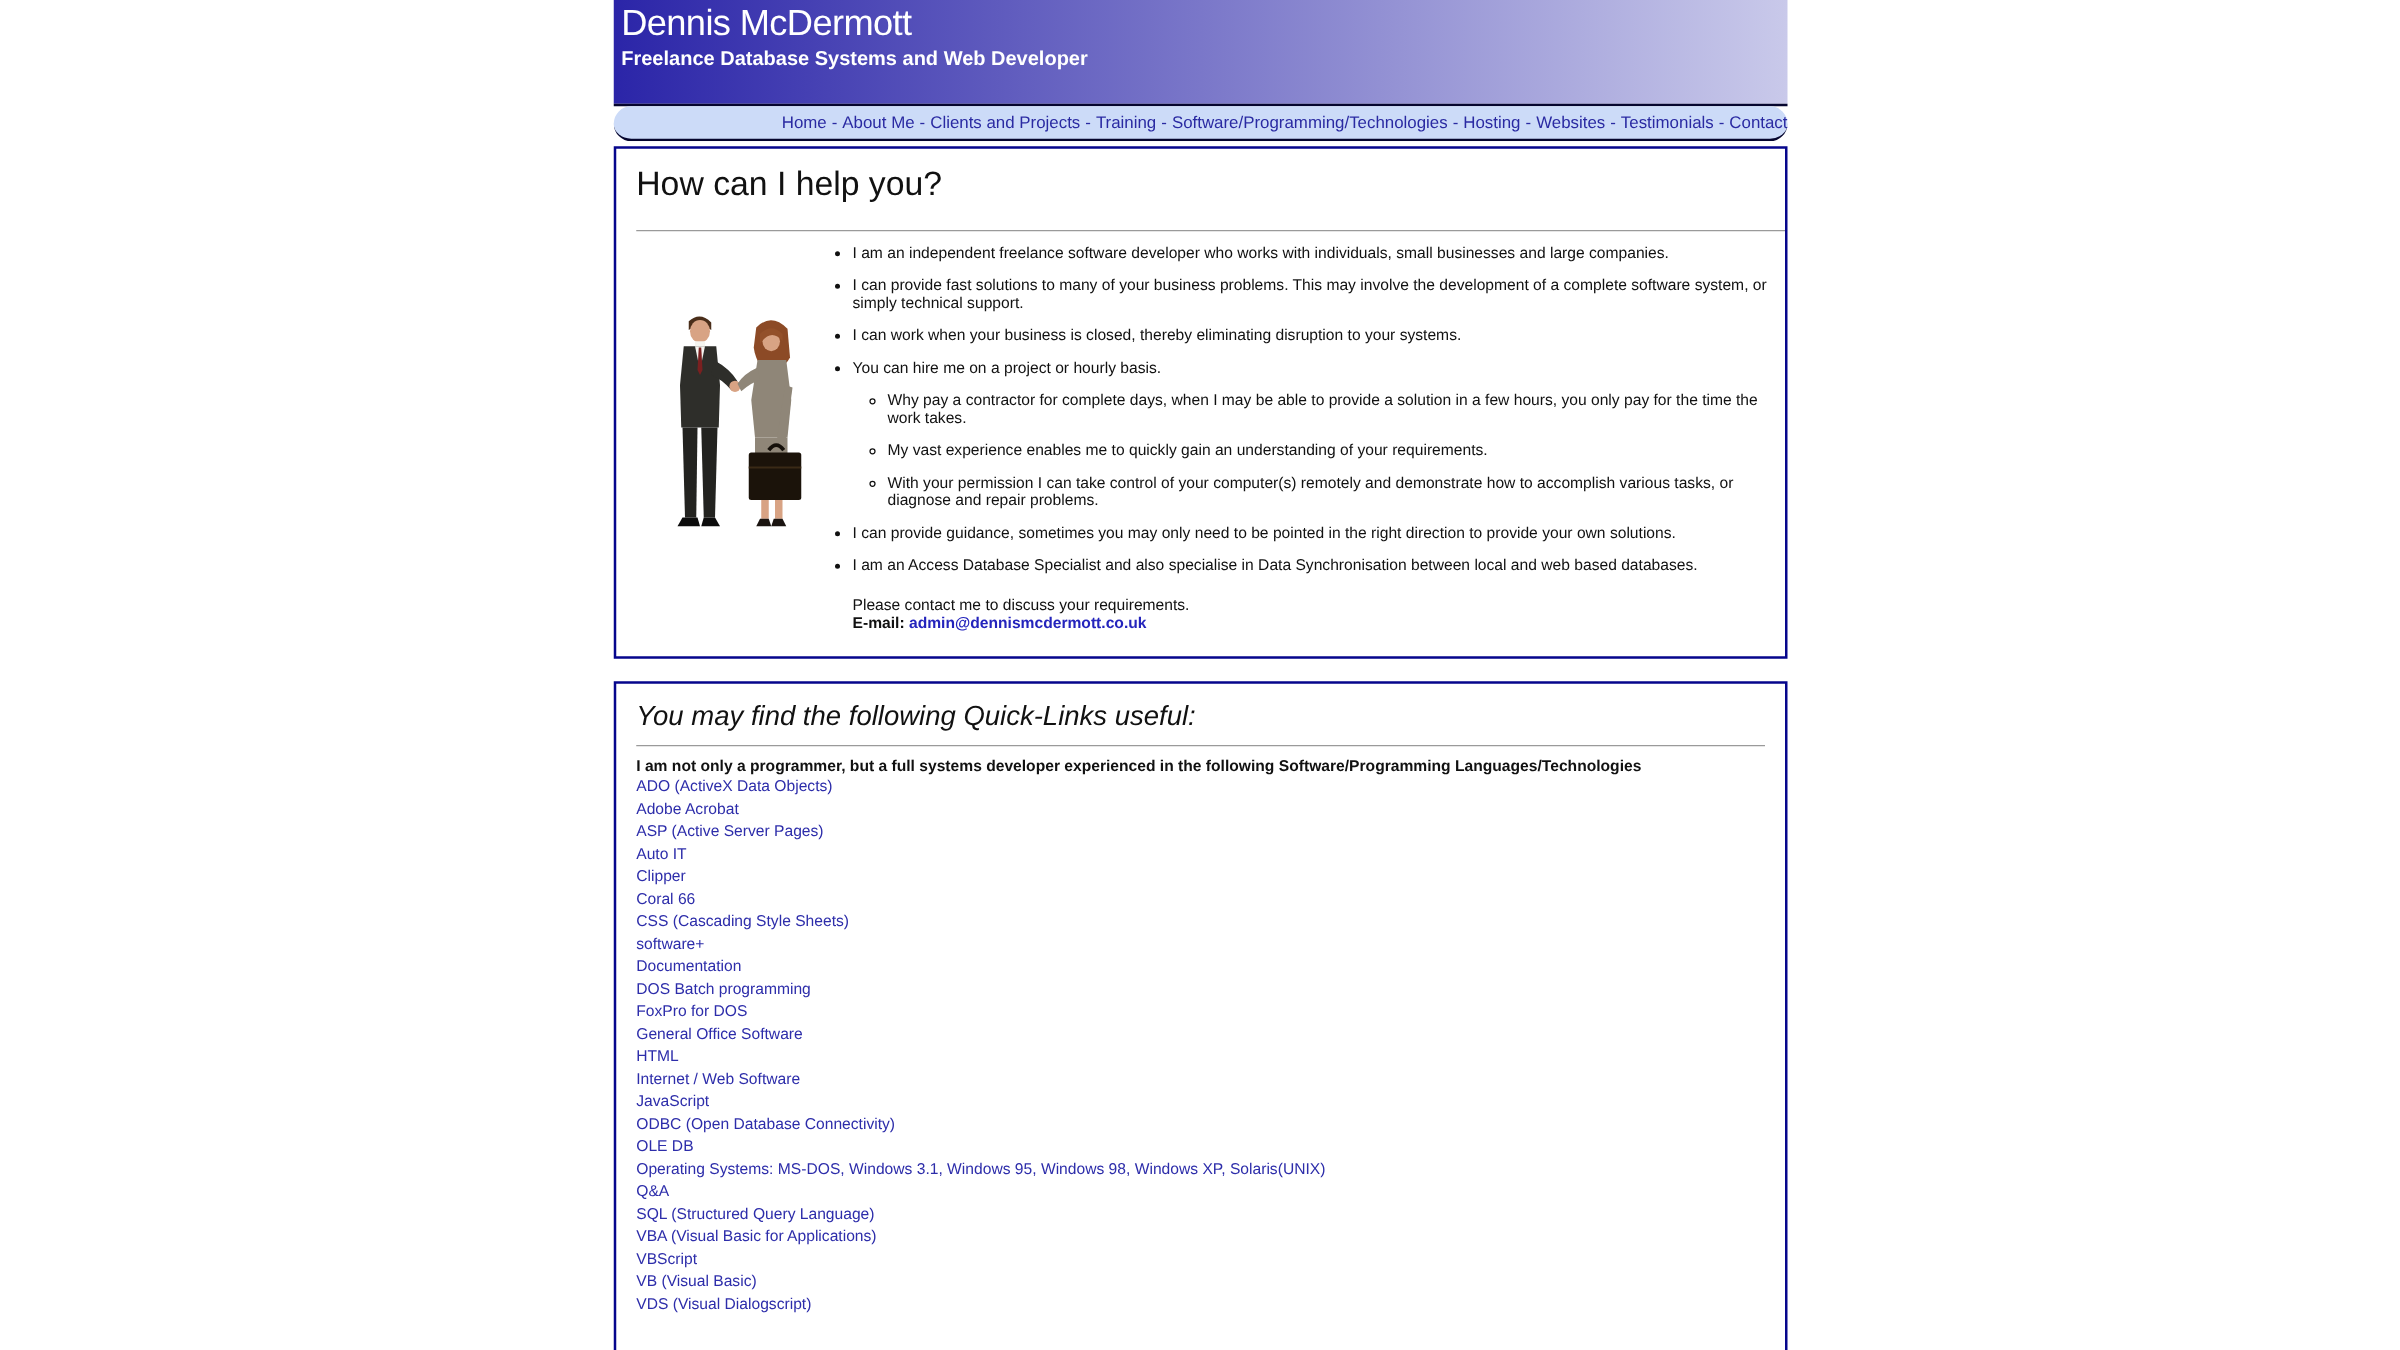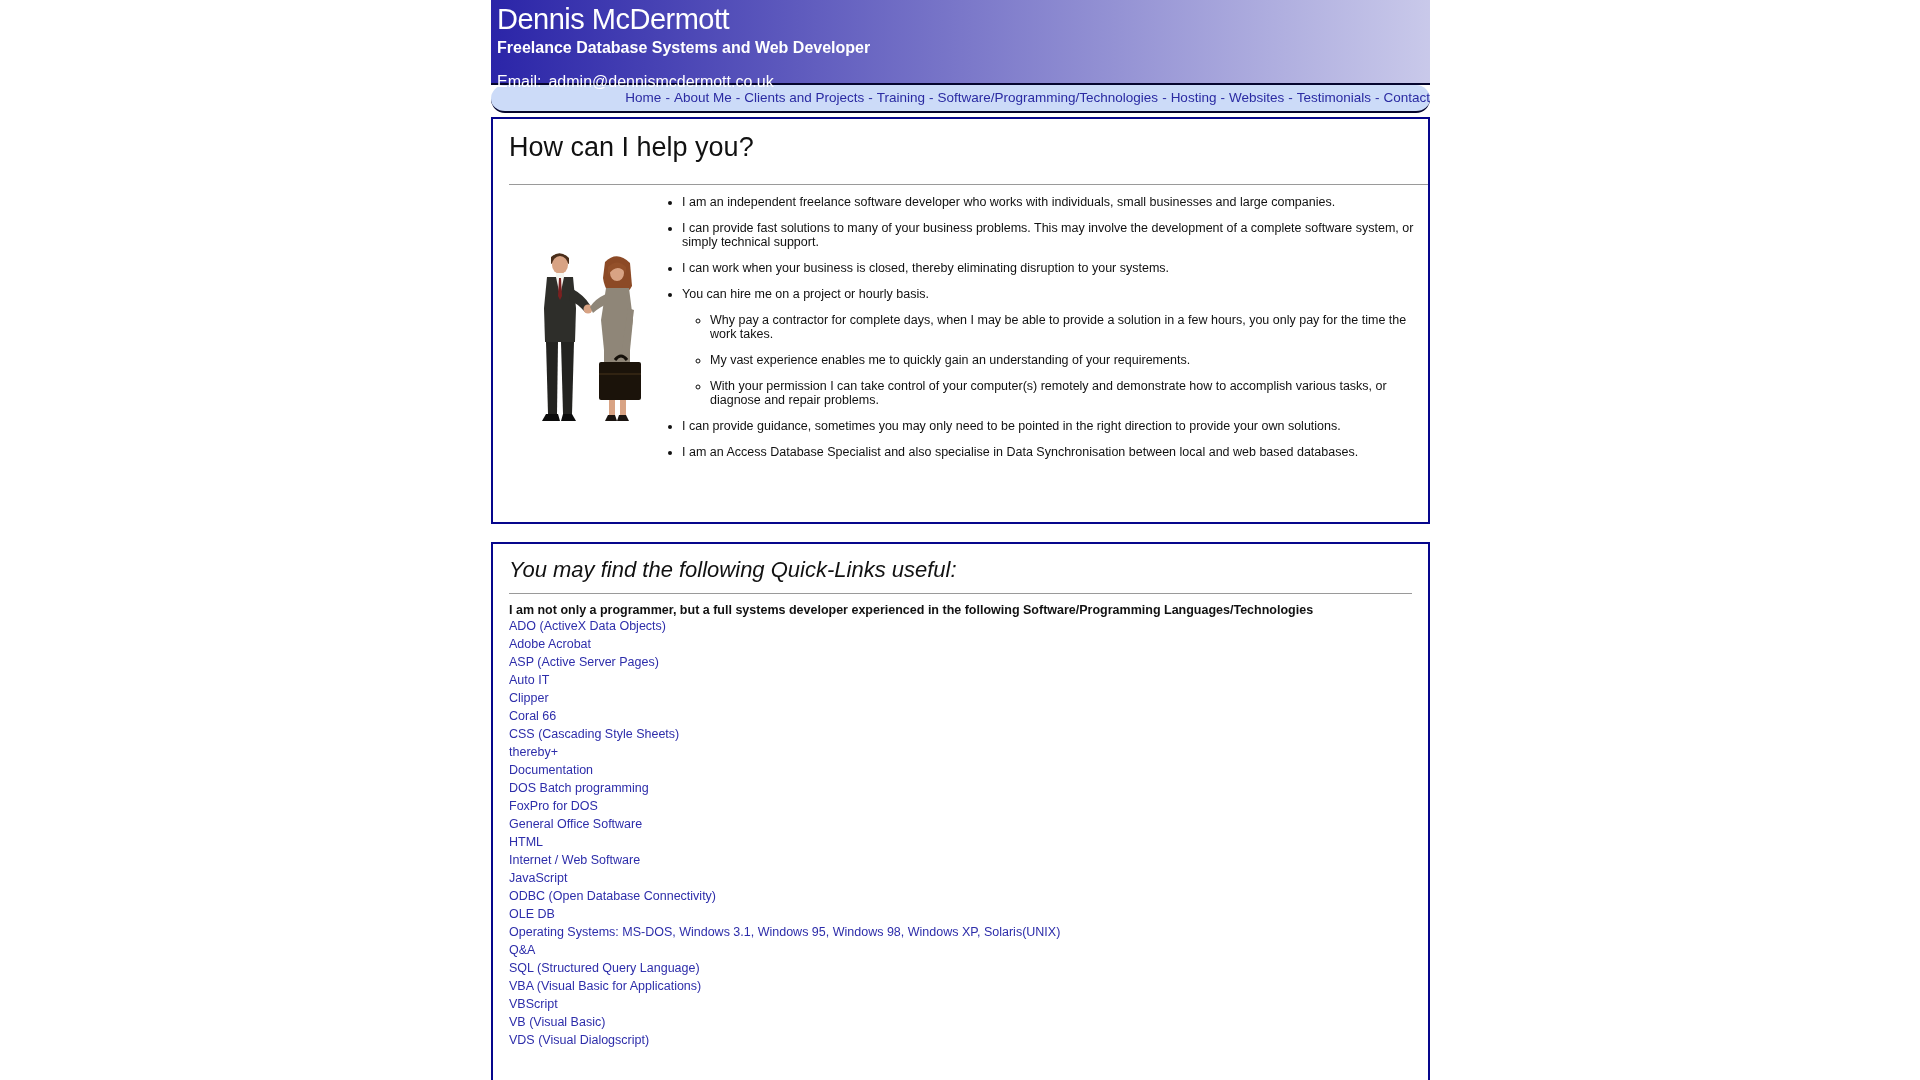--- a/index.html
+++ b/index.html
@@ -137,21 +137,20 @@
   }
 </style>
 </head>
 <body>
 
 <div class="page">
 
   <div class="site-header">
     <h1 class="site-title">Dennis McDermott</h1>
     <div class="site-subtitle">Freelance Database Systems and Web Developer</div>
-    <div class="site-email"><span>Email:</span><span class="gap"></span><span>admin@dennismcdermott.co.uk</span></div>
   </div>
 
   <div class="nav-bar"><span class="nav-item"><a>Home</a><span class="sep">-</span></span><span class="nav-item"><a>About Me</a><span class="sep">-</span></span><span class="nav-item"><a>Clients and Projects</a><span class="sep">-</span></span><span class="nav-item"><a>Training</a><span class="sep">-</span></span><span class="nav-item"><a>Software/Programming/Technologies</a><span class="sep">-</span></span><span class="nav-item"><a>Hosting</a><span class="sep">-</span></span><span class="nav-item"><a>Websites</a><span class="sep">-</span></span><span class="nav-item"><a>Testimonials</a><span class="sep">-</span></span><span class="nav-item"><a>Contact</a></span></div>
 
   <div class="content-box box-help">
     <h2 class="box-heading">How can I help you?</h2>
     <hr class="rule">
     <div class="help-row">
       <div class="illustration-col">
 
@@ -196,37 +195,42 @@
           </ul>
         <ul class="subbullets">
             <li>Why pay a contractor for complete days, when I may be able to provide a solution in a few hours, you only pay for the time the work takes.</li>
             <li>My vast experience enables me to quickly gain an understanding of your requirements.</li>
             <li>With your permission I can take control of your computer(s) remotely and demonstrate how to accomplish various tasks, or diagnose and repair problems.</li>
           </ul>
         <ul class="bullets">
             <li>I can provide guidance, sometimes you may only need to be pointed in the right direction to provide your own solutions.</li>
             <li>I am an Access Database Specialist and also specialise in Data Synchronisation between local and web based databases.</li>
           </ul>
+        <div class="contact-para">
+          <span>Please contact me to discuss your requirements.</span><br>
+          <span class="email-label">E-mail:</span>
+          <a>admin@dennismcdermott.co.uk</a>
+        </div>
       </div>
     </div>
   </div>
 
   <div class="content-box box-links">
     <h2 class="box-heading">You may find the following Quick-Links useful:</h2>
     <hr class="rule">
     <div class="intro-line">I am not only a programmer, but a full systems developer experienced in the following Software/Programming Languages/Technologies</div>
     <div class="quick-links">
         <a>ADO (ActiveX Data Objects)</a>
         <a>Adobe Acrobat</a>
         <a>ASP (Active Server Pages)</a>
         <a>Auto IT</a>
         <a>Clipper</a>
         <a>Coral 66</a>
         <a>CSS (Cascading Style Sheets)</a>
-        <a>thereby+</a>
+        <a>software+</a>
         <a>Documentation</a>
         <a>DOS Batch programming</a>
         <a>FoxPro for DOS</a>
         <a>General Office Software</a>
         <a>HTML</a>
         <a>Internet / Web Software</a>
         <a>JavaScript</a>
         <a>ODBC (Open Database Connectivity)</a>
         <a>OLE DB</a>
         <a>Operating Systems: MS-DOS, Windows 3.1, Windows 95, Windows 98, Windows XP, Solaris(UNIX)</a>

